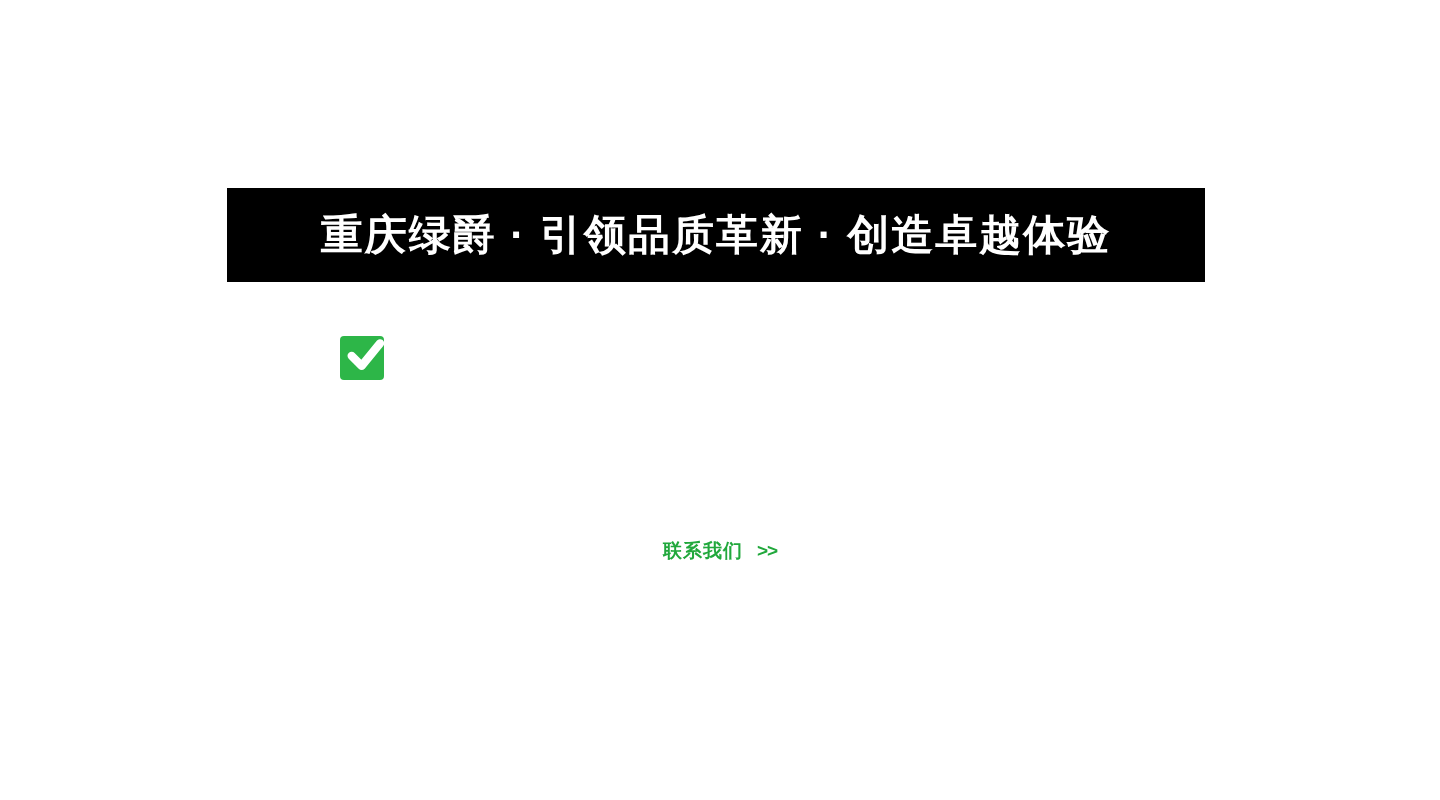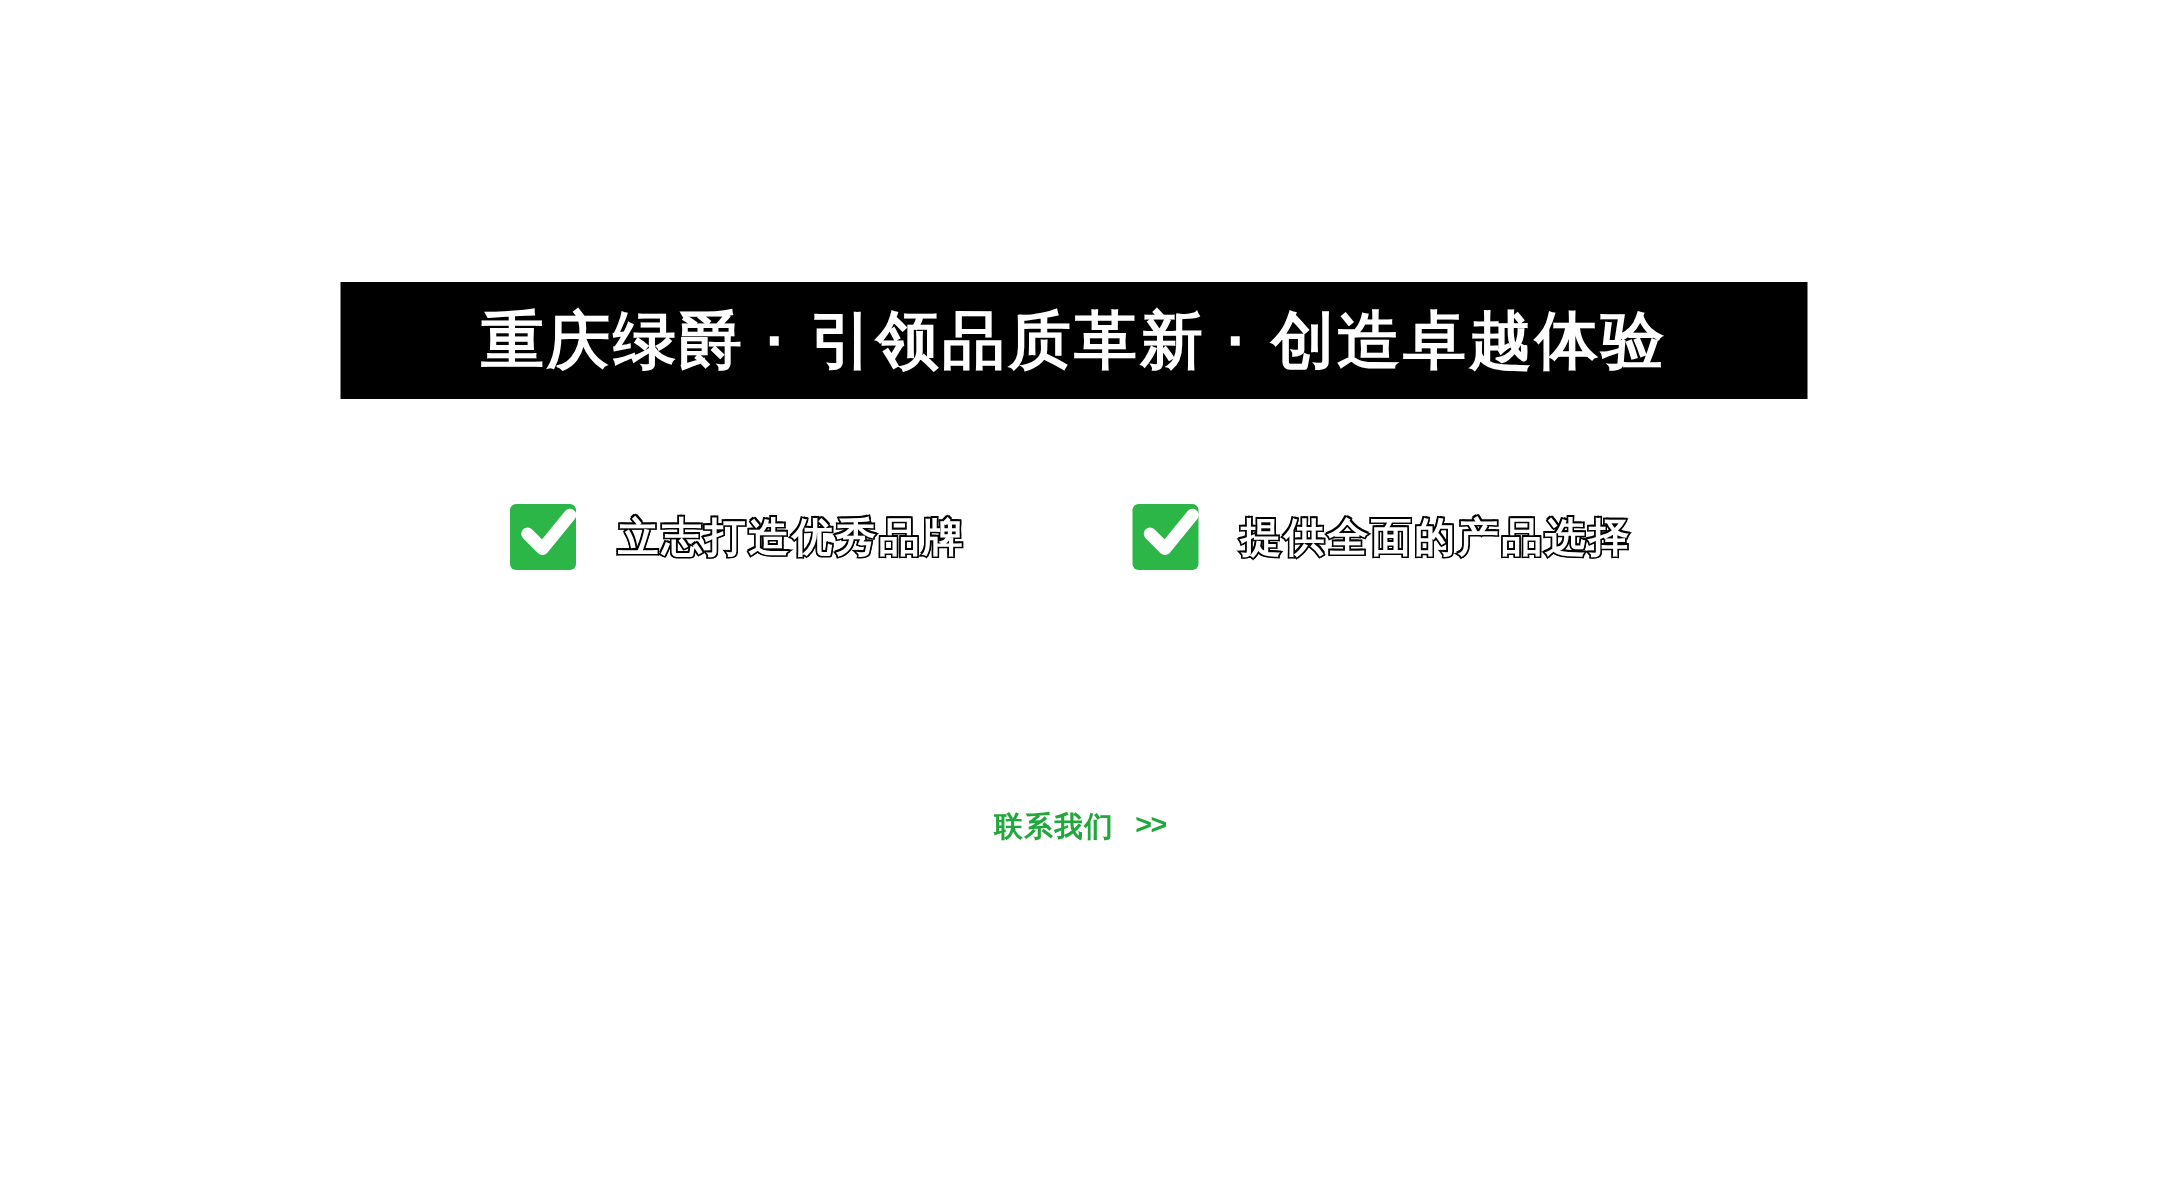--- a/index.html
+++ b/index.html
@@ -12,21 +12,21 @@
     overflow: hidden;
     font-family: "Liberation Sans", "DejaVu Sans", sans-serif;
   }
 
   
   .banner {
     position: absolute;
     left: 227px;
     top: 188px;
     width: 978px;
-    height: 78px;
+    height: 94px;
     background: #000000;
     display: flex;
     align-items: center;
     justify-content: center;
   }
   .banner-title {
     color: #ffffff;
     font-size: 42px;
     font-weight: 900;
     letter-spacing: 2px;
@@ -113,33 +113,24 @@
 </div>
 
 <div class="features">
 
   <div class="feature-item">
     <span class="check-icon">
       <svg viewBox="0 0 24 24" aria-hidden="true">
         <path d="M4 12.5 L10 18.5 L21 5" fill="none" stroke="#ffffff" stroke-width="5" stroke-linecap="round" stroke-linejoin="round"></path>
       </svg>
     </span>
-    <span class="feature-label">立志打造优秀品牌</span>
   </div>
 
 
 
-  <div class="feature-item">
-    <span class="check-icon">
-      <svg viewBox="0 0 24 24" aria-hidden="true">
-        <path d="M4 12.5 L10 18.5 L21 5" fill="none" stroke="#ffffff" stroke-width="5" stroke-linecap="round" stroke-linejoin="round"></path>
-      </svg>
-    </span>
-    <span class="feature-label">提供全面的产品选择</span>
-  </div>
 
 </div>
 
 <div class="contact-link">
   <span class="contact-inner">
     <span>联系我们</span>
     <span class="contact-arrow">&gt;&gt;</span>
   </span>
 </div>
 

